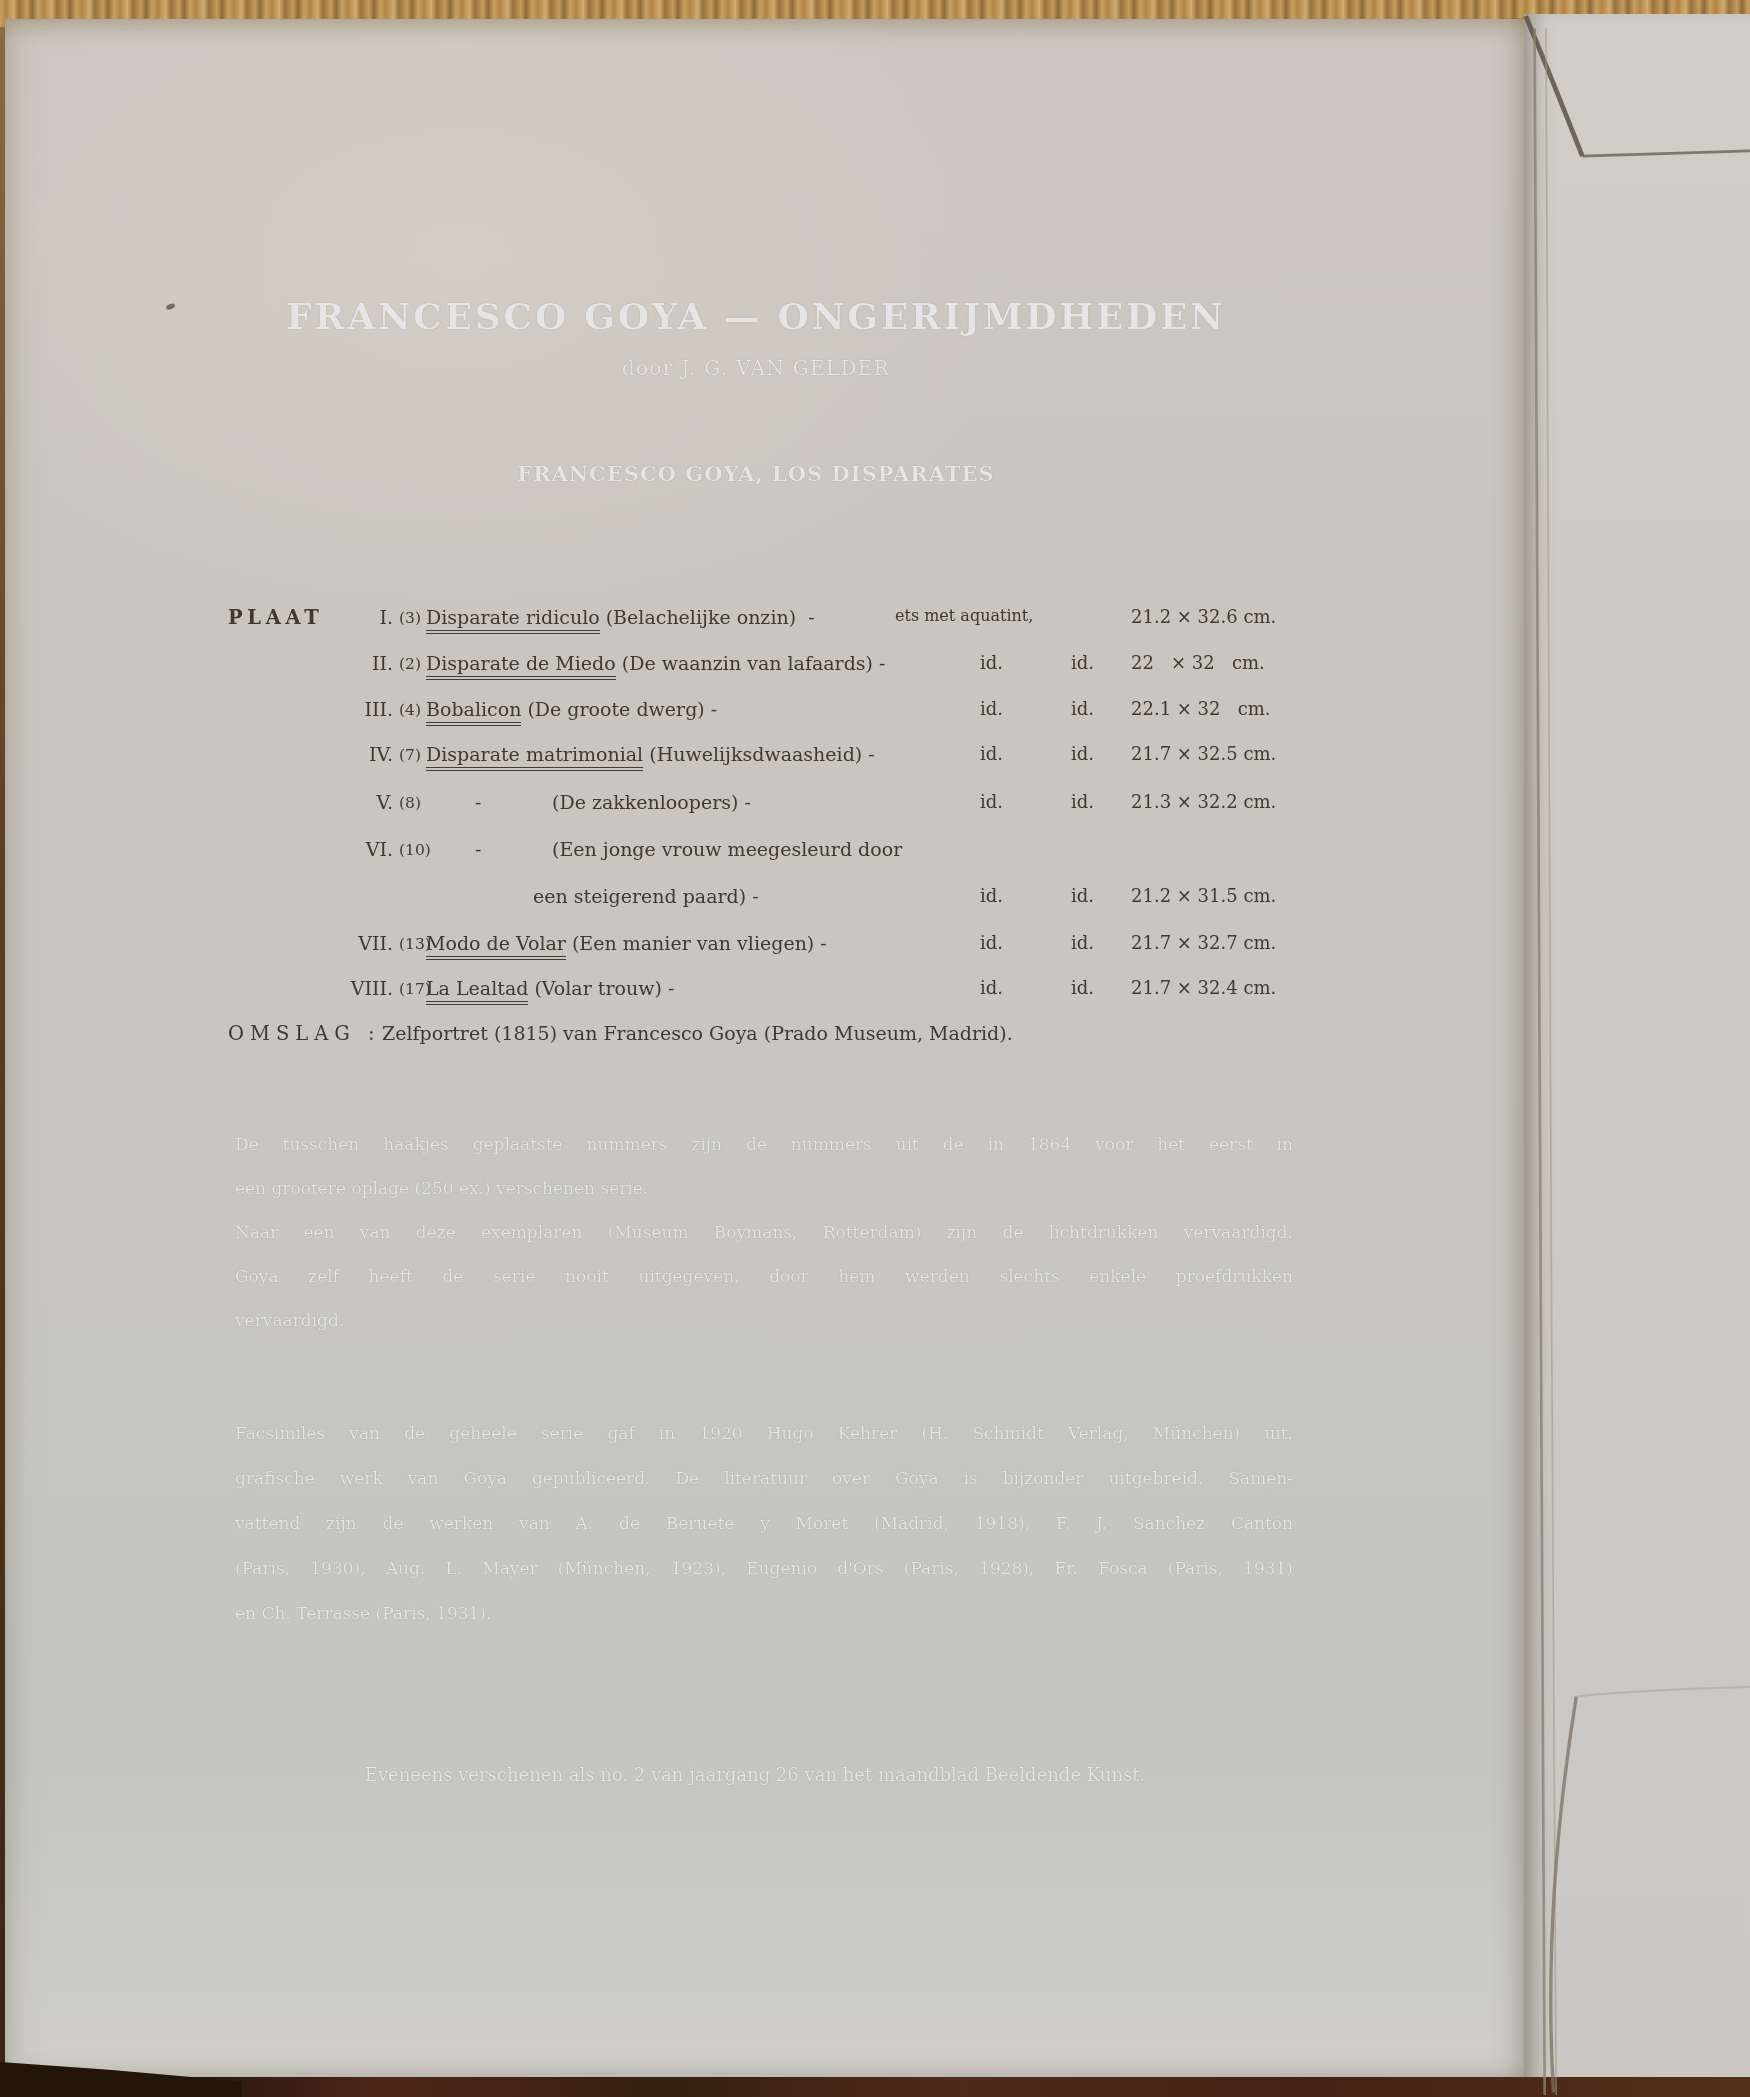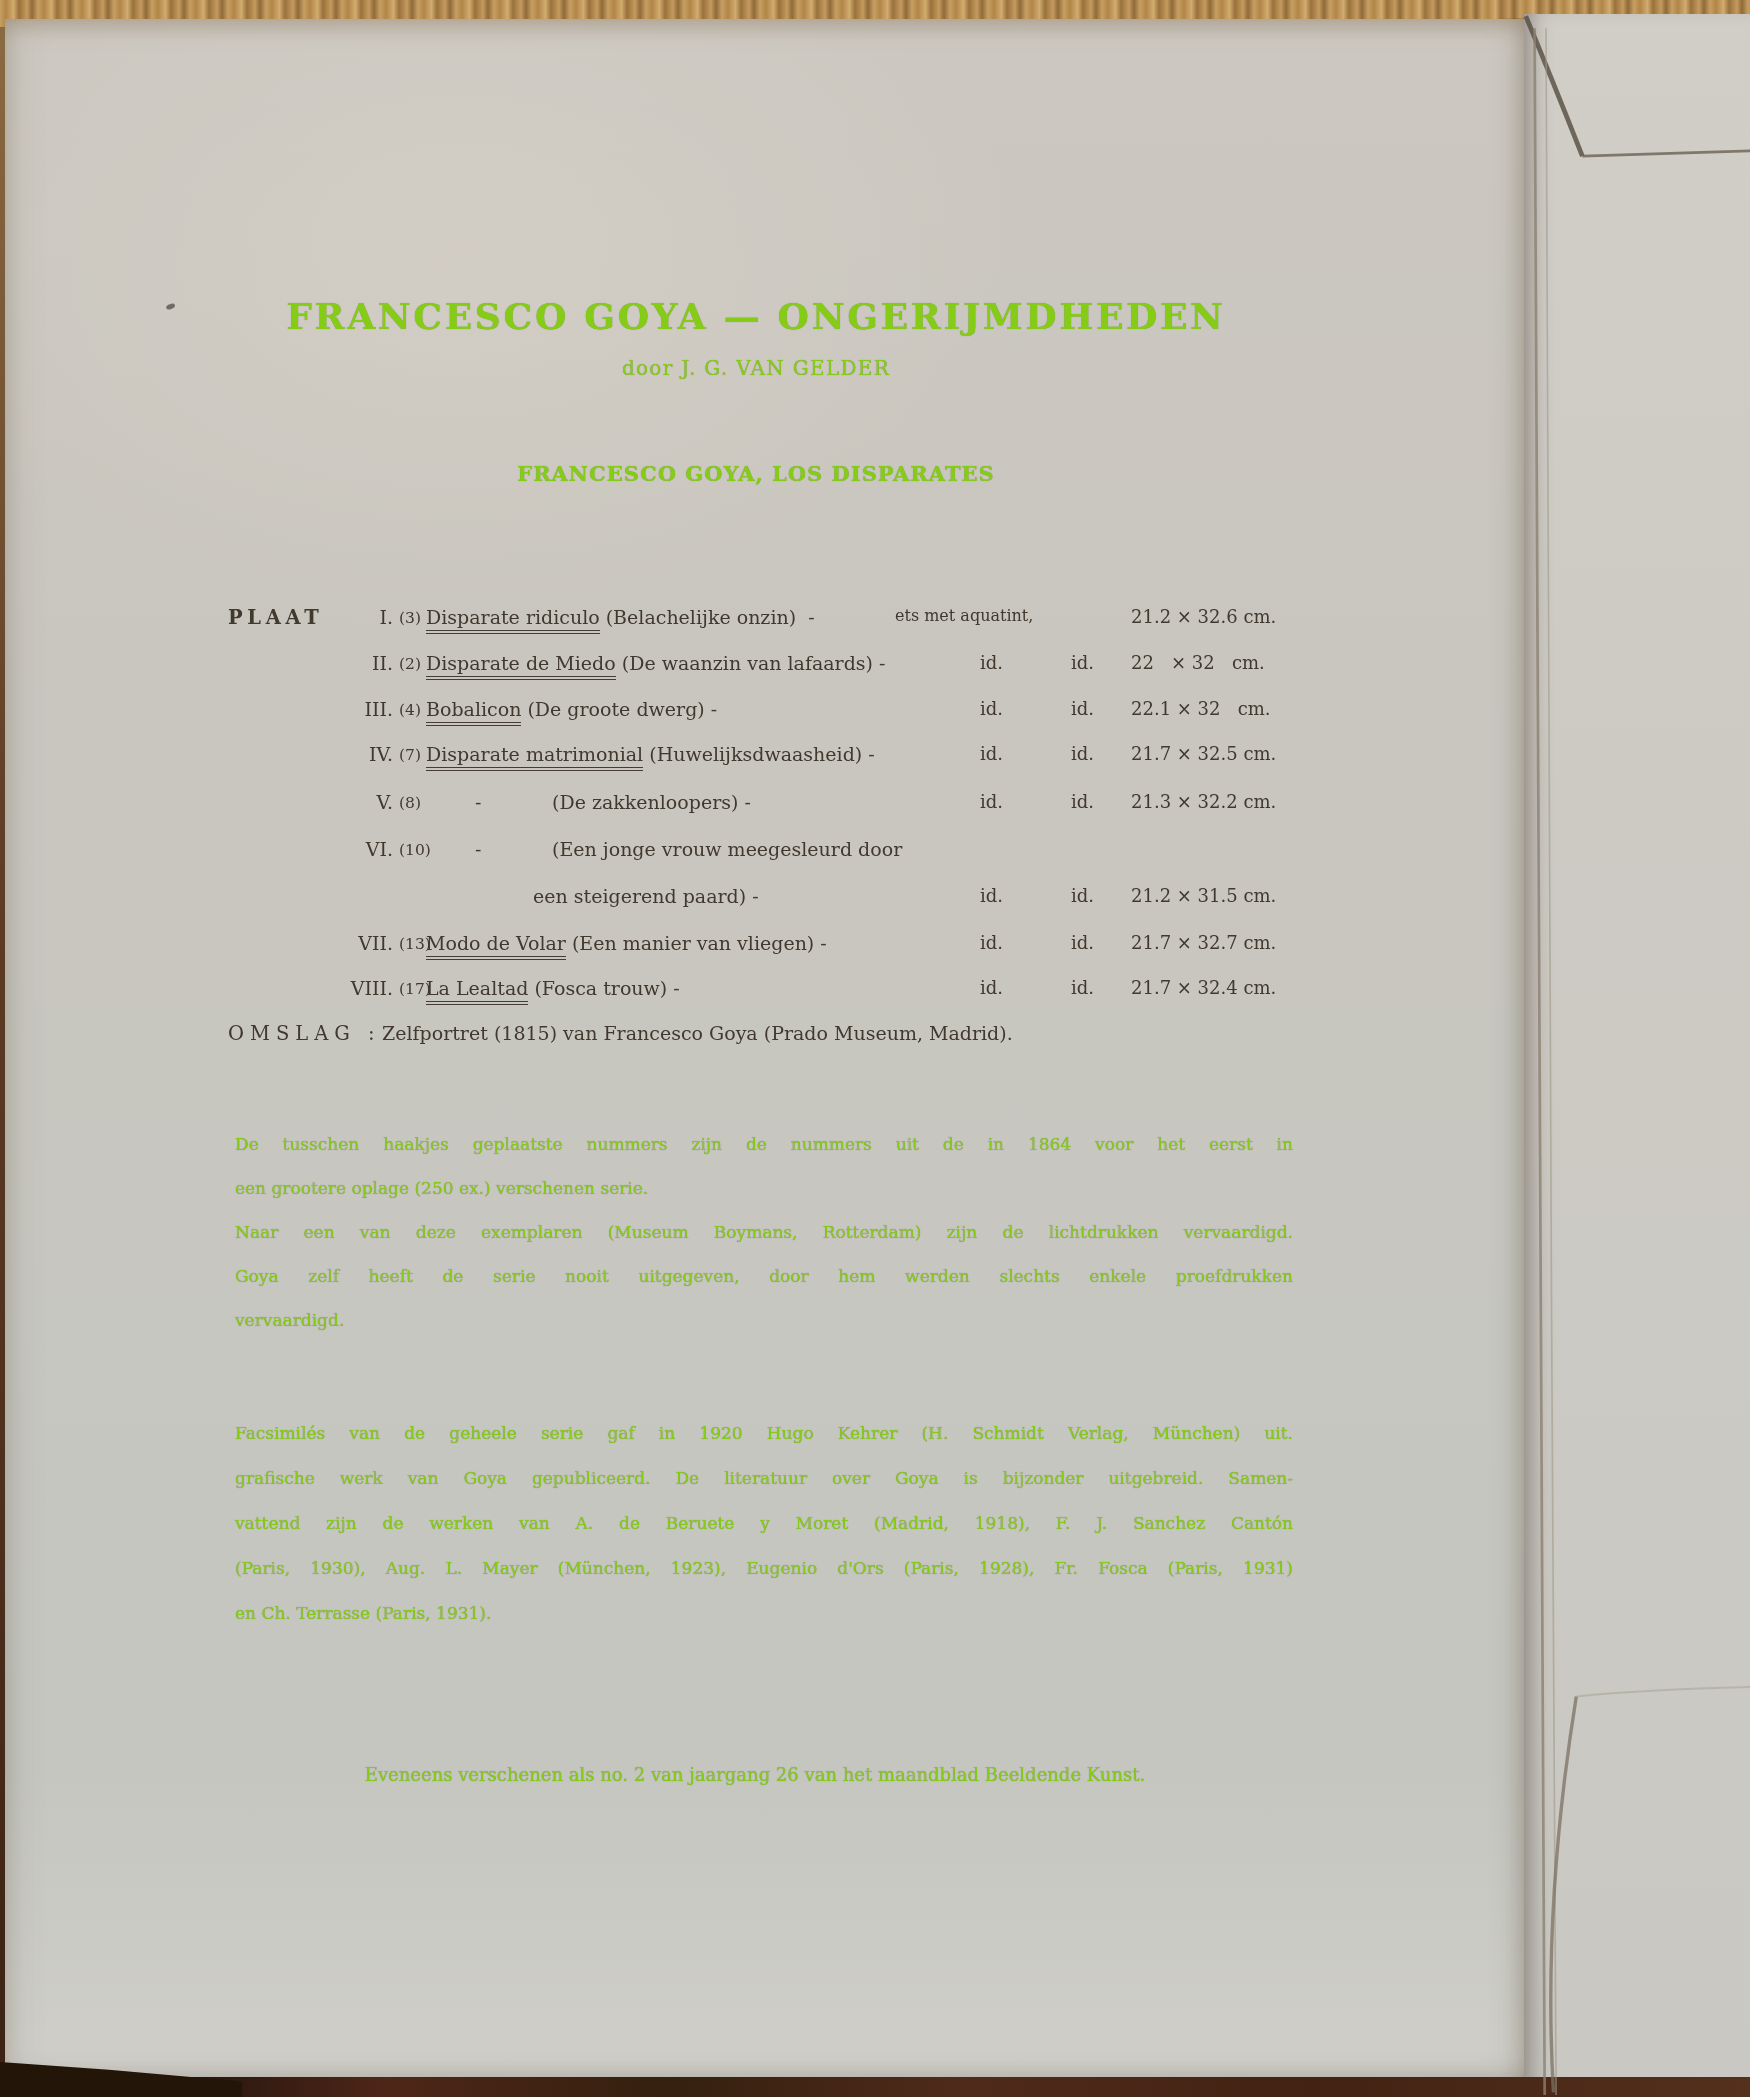--- a/index.html
+++ b/index.html
@@ -35,21 +35,21 @@
   .flap{position:absolute;left:1524px;top:13.5px;width:226px;height:2084px;
     background:linear-gradient(180deg,#d1cec8,#cdcac4 40%,#c9c8c2);
     box-shadow:inset 19px 0 21.5px -12px rgba(70,60,48,.45);}
 
   svg.creases{position:absolute;left:0;top:0;}
 
   .speck{position:absolute;left:166px;top:304px;width:9.4px;height:4.7px;
     background:#5a5248;border-radius:50%;transform:rotate(-20deg);opacity:.8;}
 
   
-  .txt{position:absolute;white-space:pre;color:#84cc16;
+  .txt{position:absolute;white-space:pre;color:#e5e5e5;
        text-shadow:0 0.3px 0.9px rgba(65,56,46,.45);}
   .center-block{left:229px;width:1054px;text-align:center;white-space:normal;}
   #title{top:295px;font-size:36px;font-weight:bold;letter-spacing:2.7px;}
   #byline{top:356px;font-size:20px;letter-spacing:1.3px;}
   #heading{top:461px;font-size:21px;font-weight:bold;letter-spacing:1px;}
   #intro{top:505px;left:226px;width:1057px;font-size:18.5px;
          text-align:justify;text-align-last:justify;white-space:normal;}
 
   .row{position:absolute;left:0;width:1751px;height:36px;font-size:19px;}
   .row span{position:absolute;white-space:pre;}
@@ -161,21 +161,21 @@
       <span class="c-roman">VII.</span>
       <span class="c-num">(13)</span>
       <span class="c-title"><span class="ul">Modo de Volar</span><span> (Een manier van vliegen) -</span></span>
       <span class="c-id1">id.</span>
       <span class="c-id2">id.</span>
       <span class="c-size">21.7 × 32.7 cm.</span>
     </div>
     <div class="row" style="top:977px">
       <span class="c-roman">VIII.</span>
       <span class="c-num">(17)</span>
-      <span class="c-title"><span class="ul">La Lealtad</span><span> (Fosca trouw) -</span></span>
+      <span class="c-title"><span class="ul">La Lealtad</span><span> (Volar trouw) -</span></span>
       <span class="c-id1">id.</span>
       <span class="c-id2">id.</span>
       <span class="c-size">21.7 × 32.4 cm.</span>
     </div>
     <div class="row" style="top:1022px">
       <span class="c-omslag-label">OMSLAG :</span>
       <span class="c-omslag-text">Zelfportret (1815) van Francesco Goya (Prado Museum, Madrid).</span>
     </div>
   </div>
 

